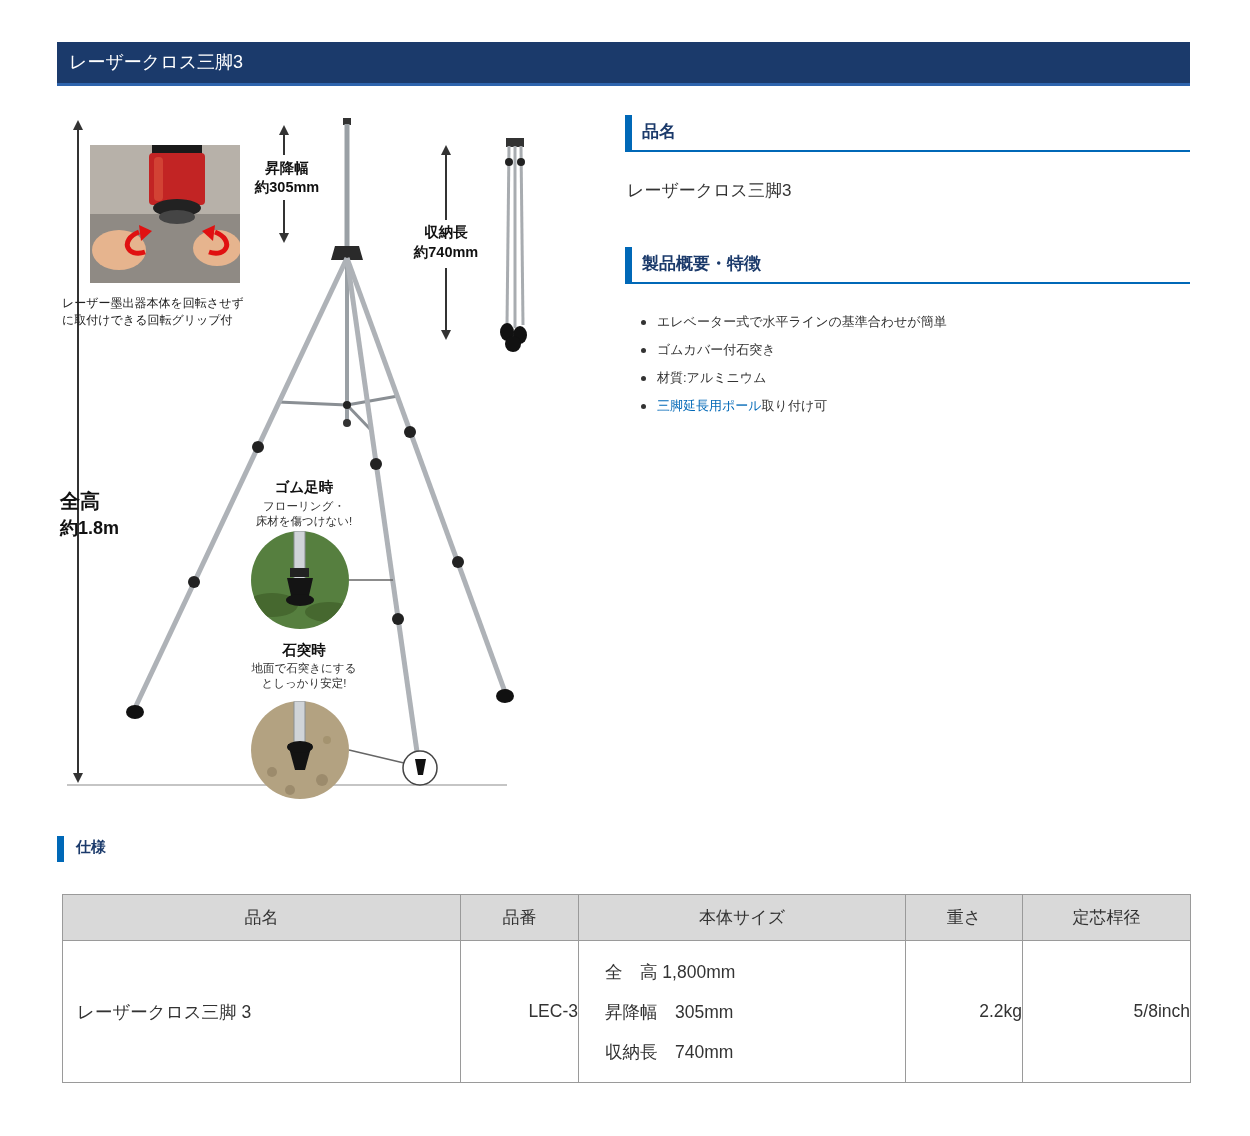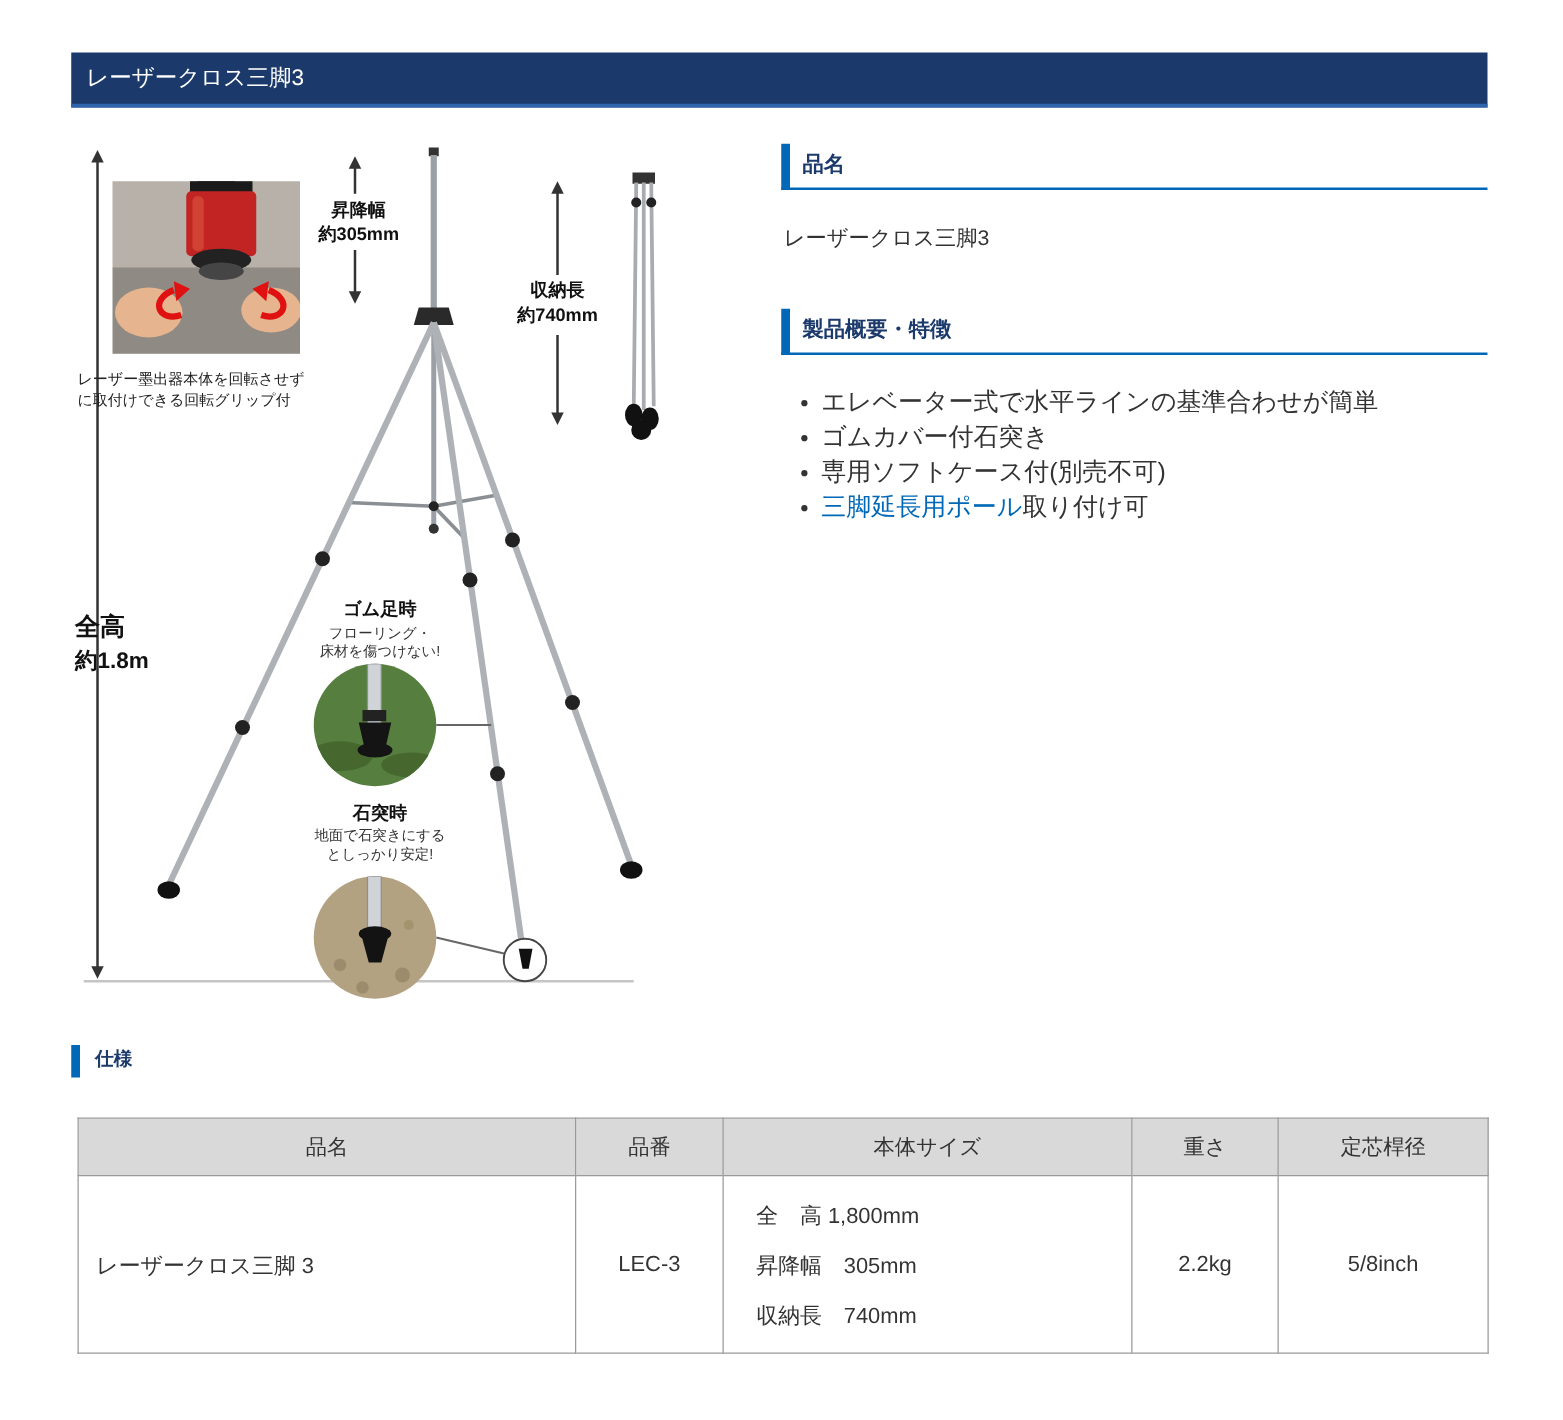--- a/index.html
+++ b/index.html
@@ -31,21 +31,21 @@
     color: var(--navy,#1b3a6b);
     font-size:17px; font-weight:bold;
     padding:5px 0 7px 10px;
   }
   .sec + .pname { margin:27px 0 0 2px; }
   .pname { font-size:17px; color:#333; }
   .sec.second { margin-top:45px; }
 
   .features { list-style:none; margin:24px 0 0 14px; }
   .features li {
-    font-size:20px; line-height:28px;
+    font-size:13px; line-height:28px;
     padding-left:18px; position:relative; color:#333;
   }
   .features li::before {
     content:""; position:absolute; left:2px; top:12px;
     width:5px; height:5px; border-radius:50%; background:#333;
   }
   .link { color: var(--link,#0068b7); text-decoration:none; cursor:pointer; }
 
   
   .spec-h {
@@ -60,21 +60,21 @@
     width:1128px; margin:32px 0 0 5px;
     font-size:17.5px; color:#333;
   }
   .spec-table th, .spec-table td { border:1px solid var(--tbl-border,#9a9a9a); }
   .spec-table th {
     background: var(--thead-bg,#d9d9d9);
     font-weight:normal; height:46px; text-align:center; font-size:17px;
   }
   .spec-table td { height:142px; background:#fff;margin-top:25px; }
   .c-name { text-align:left; padding-left:14px; }
-  .c-center { text-align:center; }
+  .c-center { text-align:right; }
   .c-size { text-align:left; padding-left:26px; }
   .c-size div { line-height:40px; }
 
   svg text { font-family:"Liberation Sans", sans-serif; }
 </style>
 </head>
 <body>
 
 <div class="page">
 
@@ -232,21 +232,21 @@
         <span>品名</span>
       </h2>
       <p class="pname">レーザークロス三脚3</p>
 
       <h2 class="sec second">
         <span>製品概要・特徴</span>
       </h2>
       <ul class="features">
         <li>エレベーター式で水平ラインの基準合わせが簡単</li>
         <li>ゴムカバー付石突き</li>
-        <li>専用ソフトケース付(別売不可)</li>
+        <li>材質:アルミニウム</li>
         <li><a class="link">三脚延長用ポール</a><span>取り付け可</span></li>
       </ul>
     </div>
   </div>
 
   <h2 class="spec-h">
     <span>仕様</span>
   </h2>
 
   <table class="spec-table">

